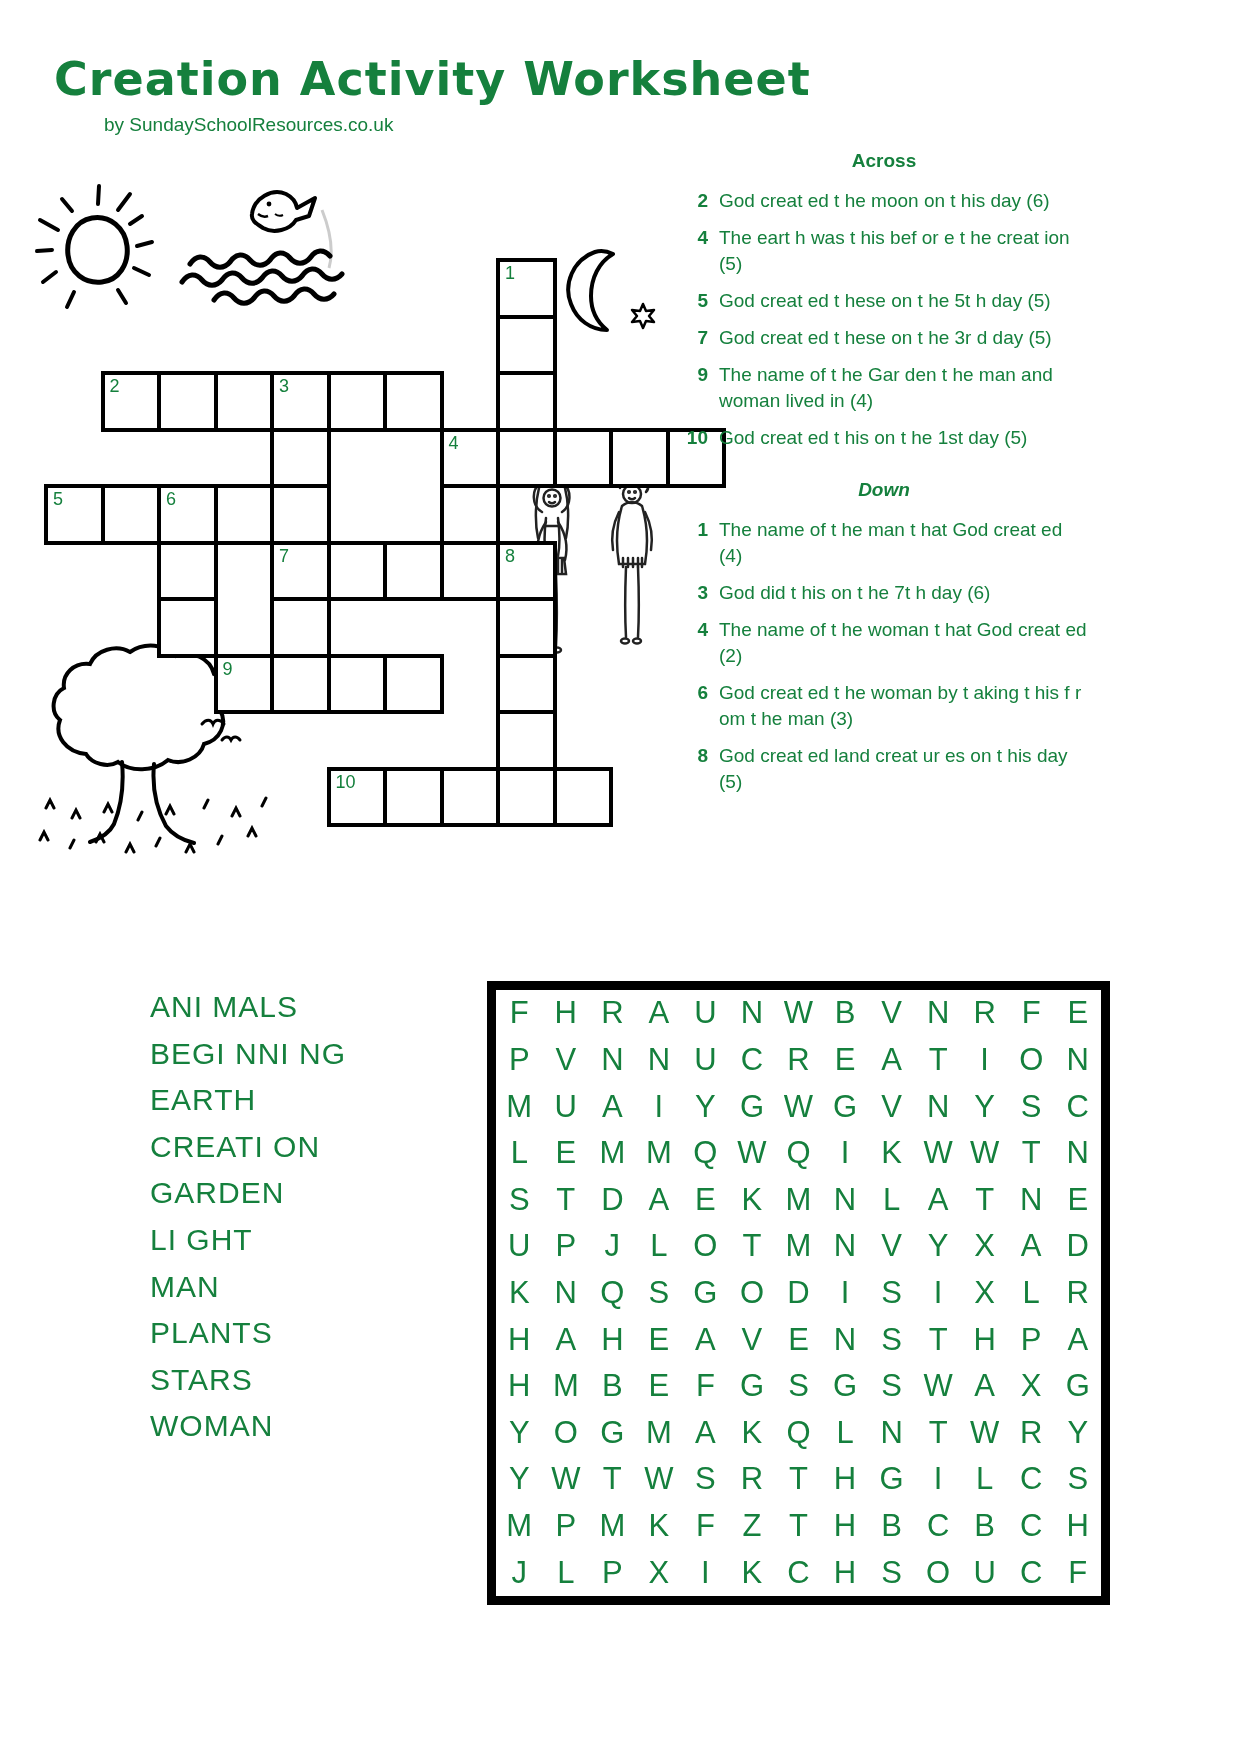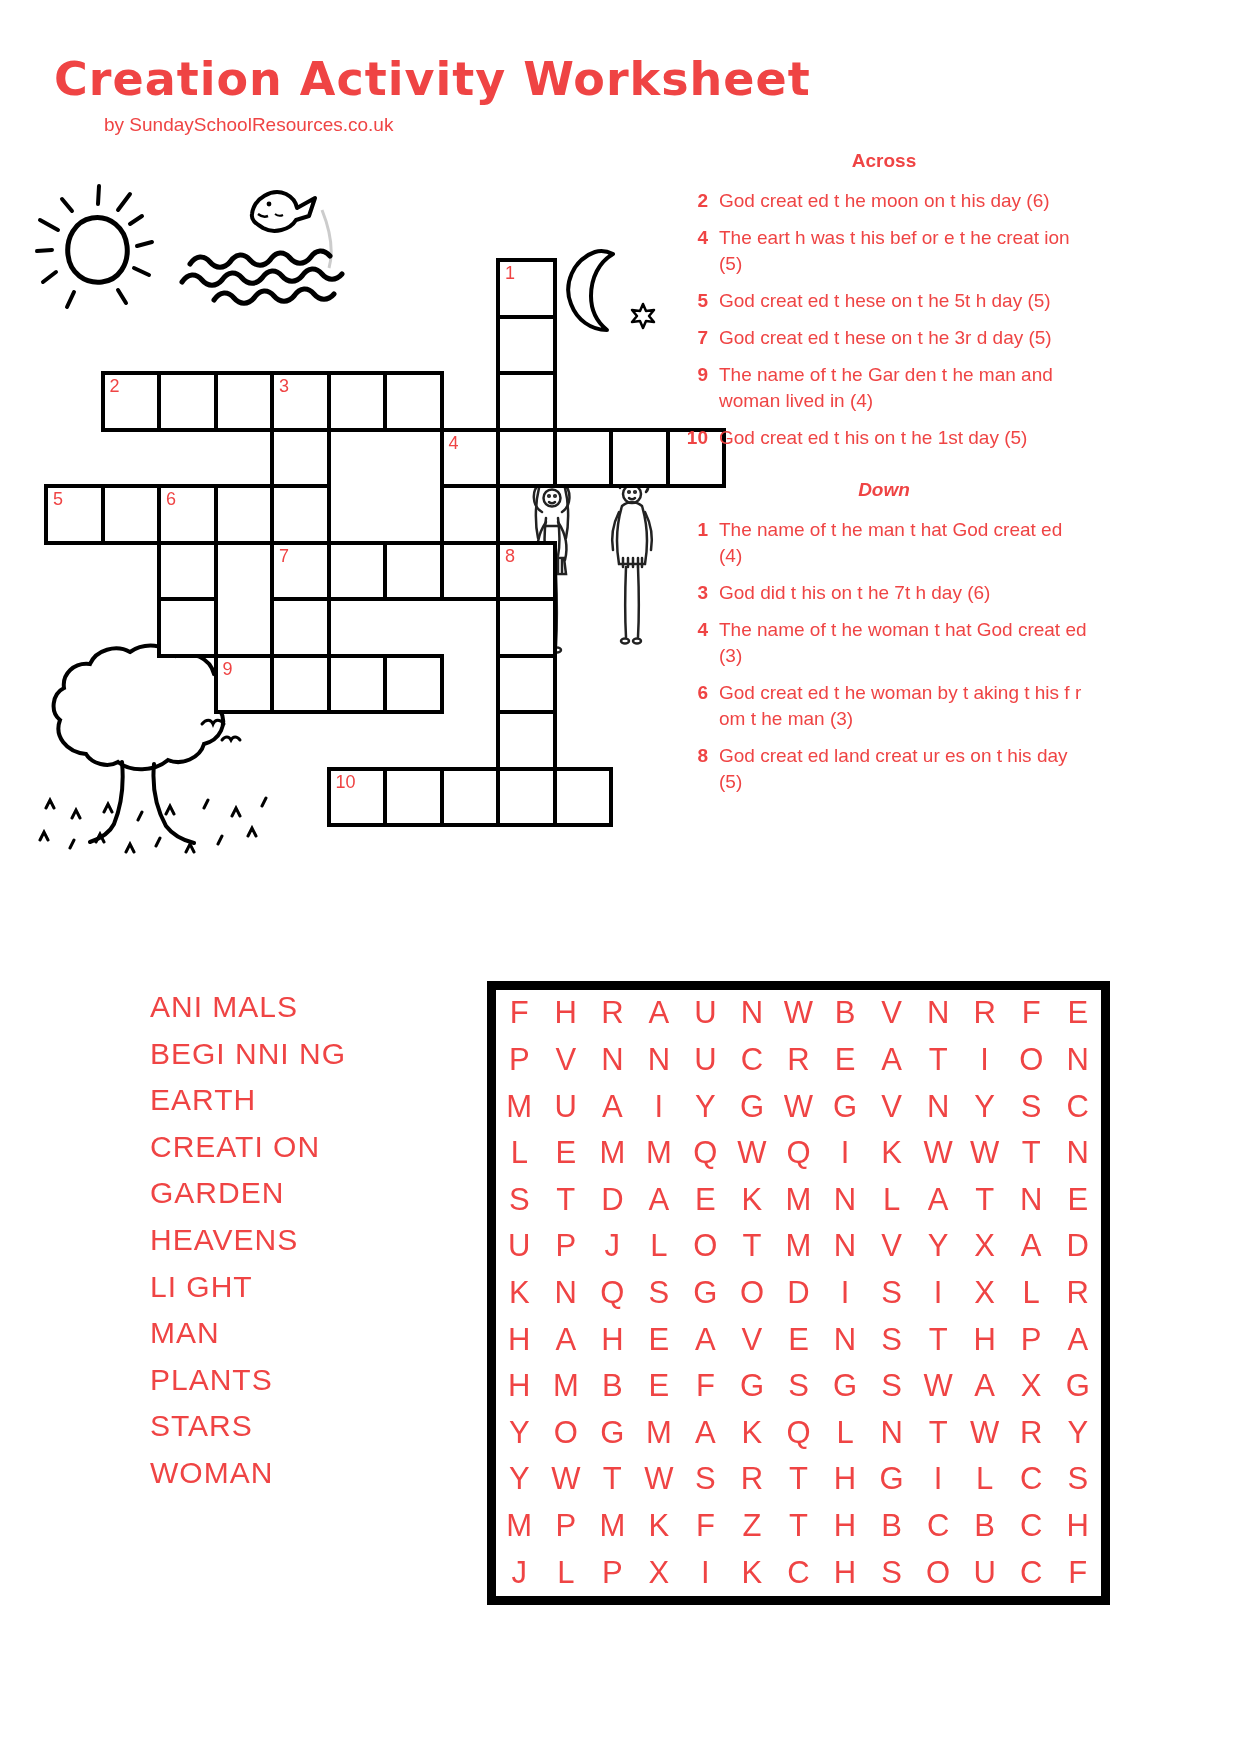--- a/index.html
+++ b/index.html
@@ -1,17 +1,17 @@
 <!DOCTYPE html>
 <html><head>
 <meta charset="utf-8">
 <style>
   html,body{margin:0;padding:0;background:#fff;}
   #page{position:relative;width:1240px;height:1754px;background:#ffffff;
-        font-family:"Liberation Sans", sans-serif;color:#ef4444;overflow:hidden;}
+        font-family:"Liberation Sans", sans-serif;color:#15803d;overflow:hidden;}
 
   
   #title{position:absolute;left:54px;top:52px;font-size:46px;font-weight:bold;
          letter-spacing:1px;font-family:"DejaVu Sans", sans-serif;}
   #byline{position:absolute;left:56px;top:114px;font-size:19px;margin-left:48px;}
 
   
   #xw{position:absolute;left:0;top:0;}
   .xw-cell{position:absolute;width:60.5px;height:60.5px;border:4px solid #000;
            box-sizing:border-box;background:#fff;}
@@ -232,40 +232,39 @@
         <div class="clue-row">
           <div class="clue-num">1</div>
           <div class="clue-text">The name of t he man t hat God creat ed (4)</div>
         </div>
         <div class="clue-row">
           <div class="clue-num">3</div>
           <div class="clue-text">God did t his on t he 7t h day (6)</div>
         </div>
         <div class="clue-row">
           <div class="clue-num">4</div>
-          <div class="clue-text">The name of t he woman t hat God creat ed (3)</div>
+          <div class="clue-text">The name of t he woman t hat God creat ed (2)</div>
         </div>
         <div class="clue-row">
           <div class="clue-num">6</div>
           <div class="clue-text">God creat ed t he woman by t aking t his f r om t he man (3)</div>
         </div>
         <div class="clue-row">
           <div class="clue-num">8</div>
           <div class="clue-text">God creat ed land creat ur es on t his day (5)</div>
         </div>
       </div>
   </div>
 
   <div id="wordlist">
       <div class="wl-item">ANI MALS</div>
       <div class="wl-item">BEGI NNI NG</div>
       <div class="wl-item">EARTH</div>
       <div class="wl-item">CREATI ON</div>
       <div class="wl-item">GARDEN</div>
-      <div class="wl-item">HEAVENS</div>
       <div class="wl-item">LI GHT</div>
       <div class="wl-item">MAN</div>
       <div class="wl-item">PLANTS</div>
       <div class="wl-item">STARS</div>
       <div class="wl-item">WOMAN</div>
     </div>
 
   <div id="ws-box">
     <div id="ws-grid">
         <div class="ws-letter">F</div>

